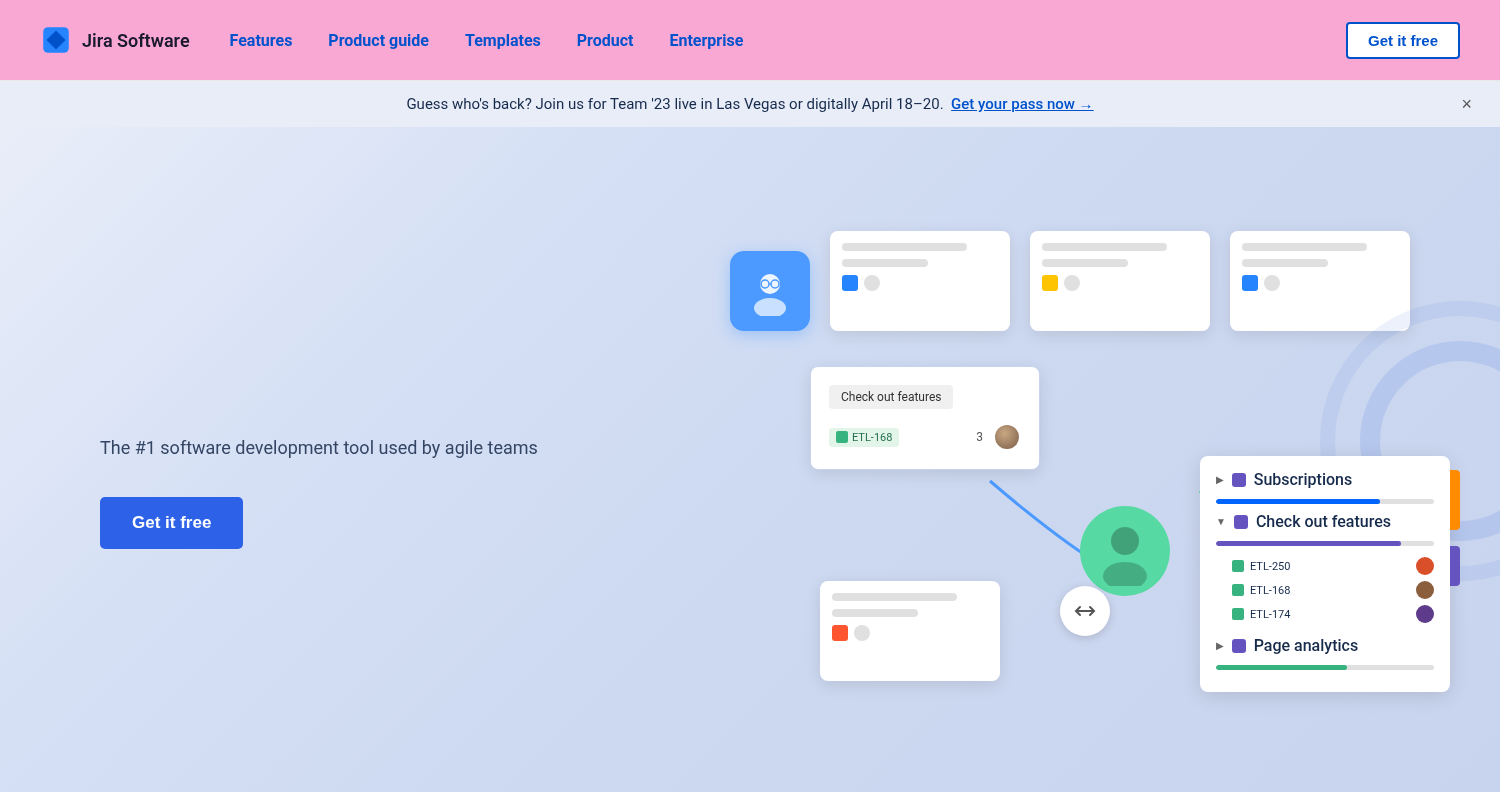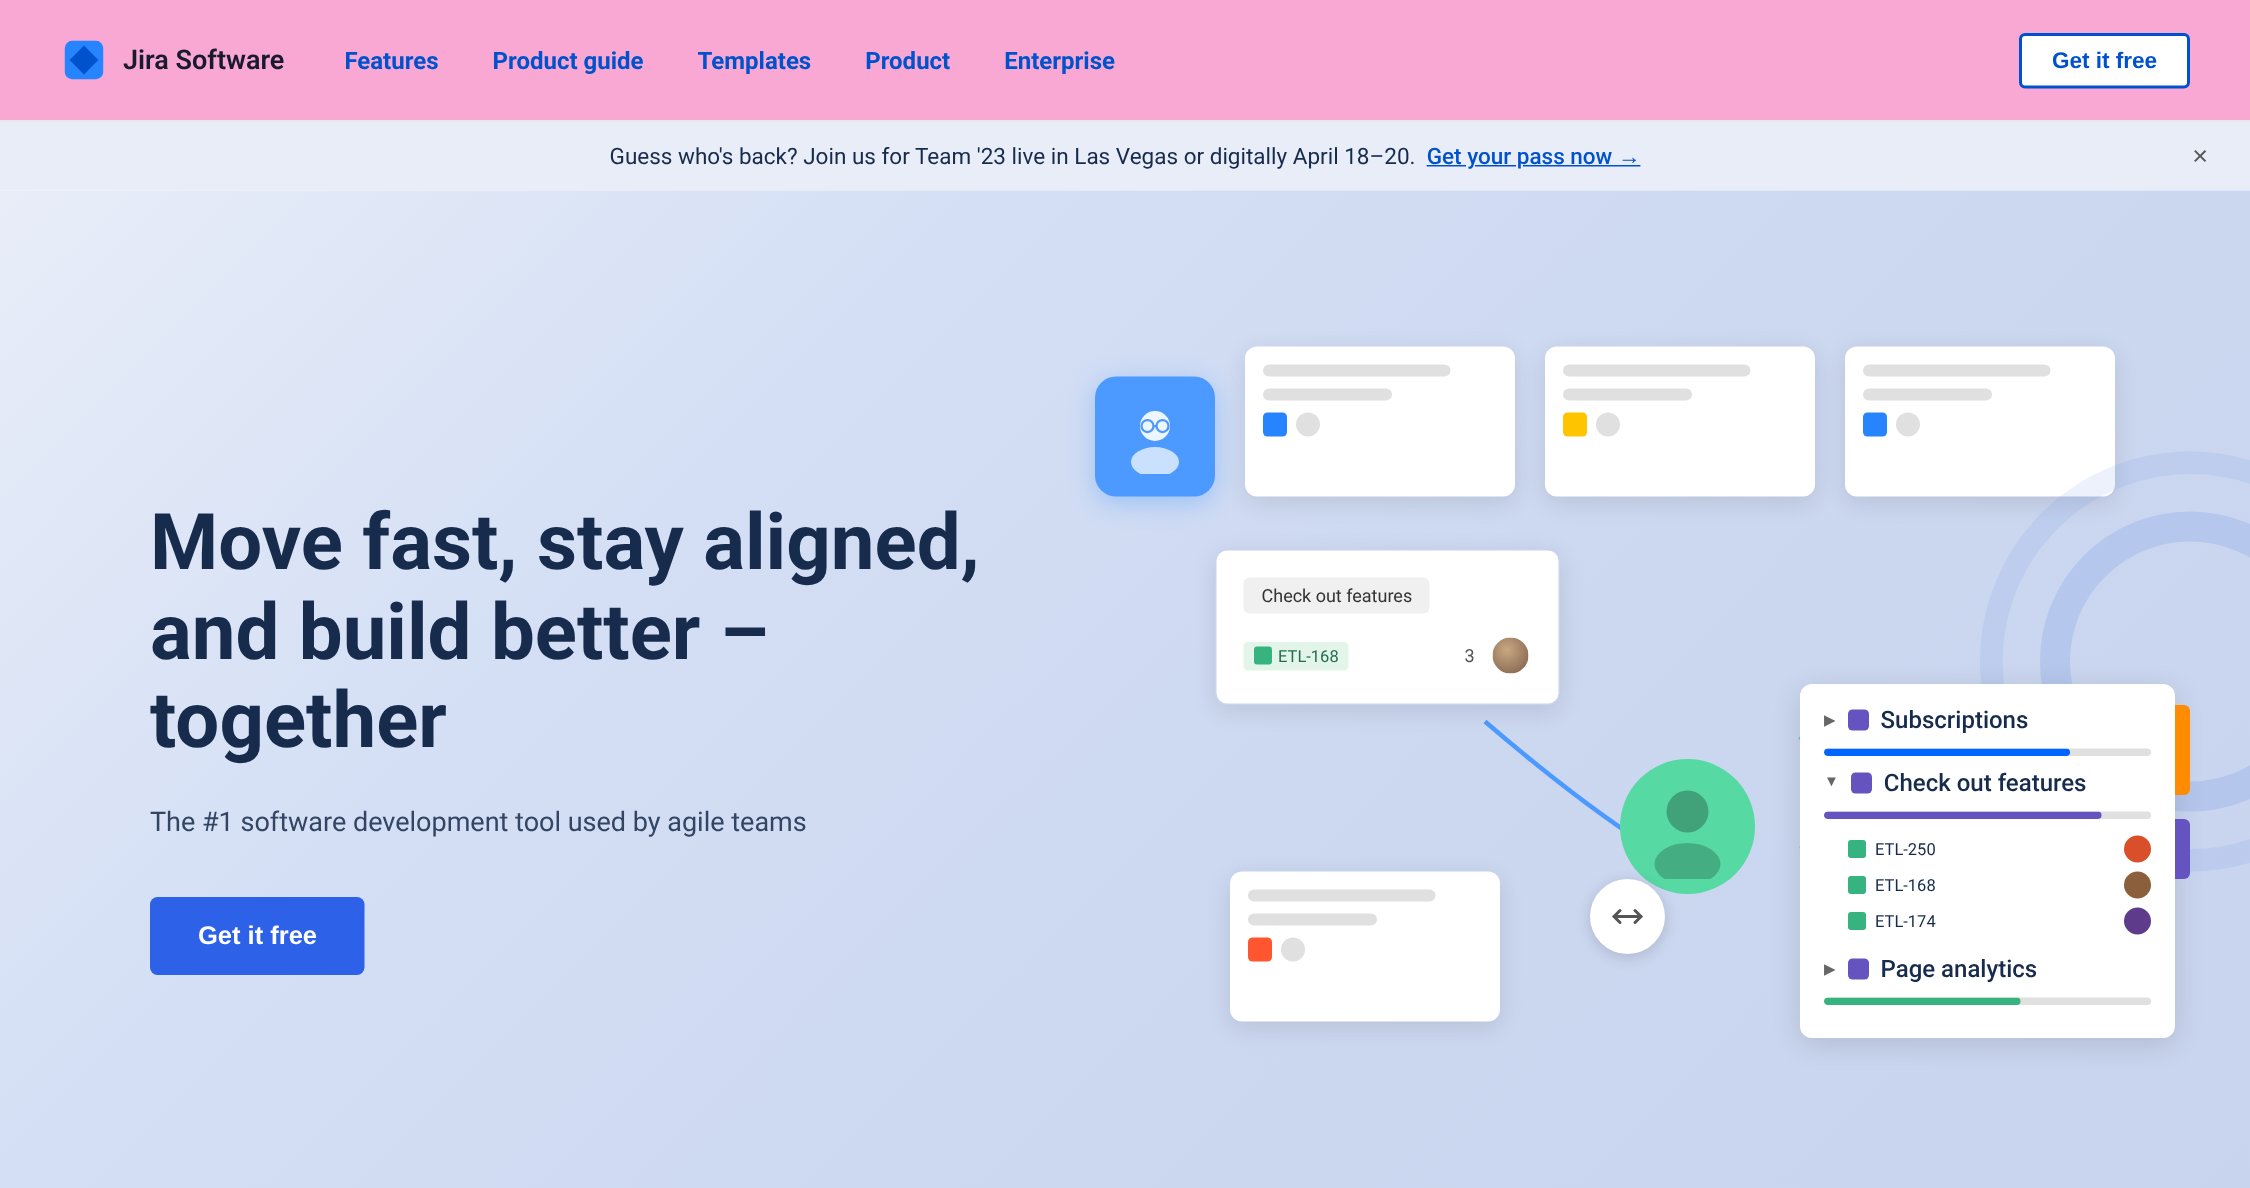--- a/index.html
+++ b/index.html
@@ -452,21 +452,20 @@
 <div class="announcement-banner">
   <span>
     <span>Guess who's back? Join us for Team '23 live in Las Vegas or digitally April 18–20.</span>&nbsp;
     <a class="banner-link" href="#">Get your pass now →</a>
   </span>
   <button class="banner-close">×</button>
 </div>
 
 <section class="hero">
   <div class="hero-left">
-    <h1 class="hero-heading">Move fast, stay aligned, and build better – together</h1>
     <p class="hero-subtext">The #1 software development tool used by agile teams</p>
     <button class="hero-cta">Get it free</button>
   </div>
 
   <div class="hero-right">
 
     <svg class="connections-svg">
 
       <path d="M 310 290 Q 380 350 430 380" stroke="#4c9aff" stroke-width="3" fill="none"></path>
 

